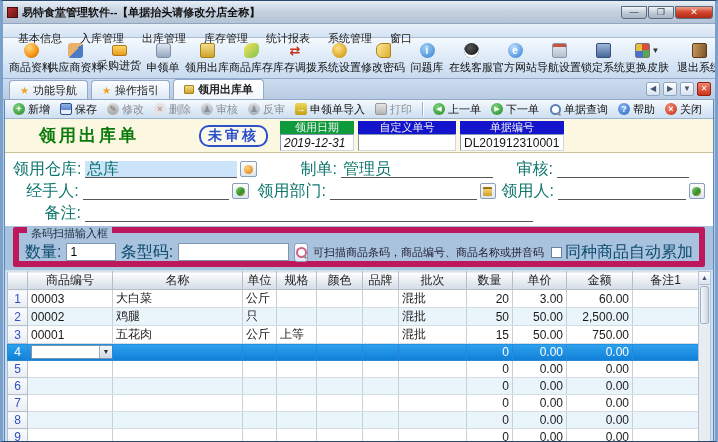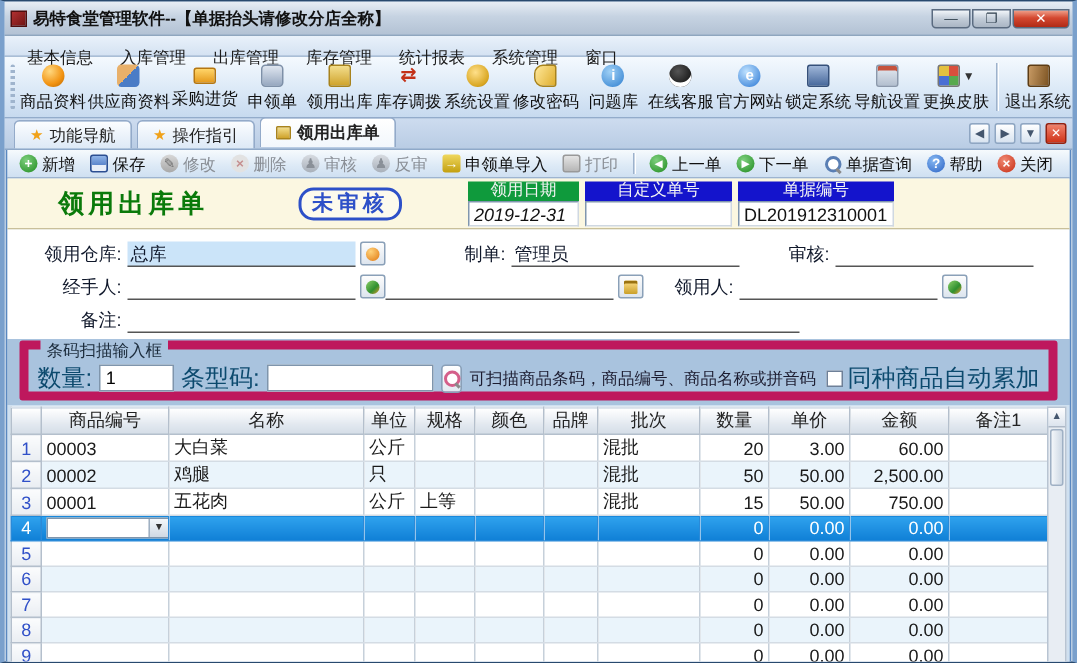--- a/index.html
+++ b/index.html
@@ -72,30 +72,30 @@
   .dic-help{ background:radial-gradient(circle at 38% 32%,#86b8f2,#2a62c4);}
   .dic-close{ background:radial-gradient(circle at 38% 32%,#f08a74,#c62a10);}
   .css-mag{ position:relative; width:12px; height:12px; flex:none;}
   .css-mag::before{ content:""; position:absolute; left:1px; top:1px; width:7px; height:7px; border:2px solid #d45f8a; border-radius:50%; background:#fff;}
   .css-mag.blue::before{ border-color:#5a7fb4;}
   .css-mag::after{ content:""; position:absolute; right:0px; bottom:0px; width:4px; height:2px; background:#8a8a8a; transform:rotate(45deg);}
   
   .formheader{ height:34px; background:#fbf7e1; border-bottom:1px solid #c9c09a; display:flex; align-items:center; padding:2px 10px 2px 34px;}
   .formtitle{ font-size:17px; font-weight:bold; color:#0a7a0a; letter-spacing:3px;}
   .stamp{ margin-left:60px; color:#2d50c8; border:2px solid #2d50c8; border-radius:10px; padding:0 7px; font-size:14px; font-weight:bold; letter-spacing:3px; background:rgba(255,255,255,.4);}
-  .hdrcols{ margin-left:44px; display:flex; gap:4px;}
+  .hdrcols{ margin-left:12px; display:flex; gap:4px;}
   .hcol{ display:flex; flex-direction:column; }
   .hlabel{ font-size:11px; color:#f4f4f4; text-align:center; padding:0 2px; height:13px; line-height:13px;}
   .hlabel.green{ background:#0f9a3c;}
   .hlabel.blue{ background:#1414cc;}
   .hval{ height:17px; background:#fff; border:1px solid #8096ae; border-right-color:#cfd8e2; border-bottom-color:#cfd8e2; font-size:12px; padding:0 3px; line-height:16px; color:#111;}
   .hcol.c1 .hval{ width:74px;font-style:italic;} .hcol.c2 .hval{ width:98px;} .hcol.c3 .hval{ width:104px;}
   .hcol.c1 .hlabel{ width:74px;} .hcol.c2 .hlabel{ width:98px;} .hcol.c3 .hlabel{ width:104px;}
   
-  .formfields{ background:#fff; height:73px; padding:5px 8px 0 8px; font-size:12px; color:#0f172a;}
+  .formfields{ background:#fff; height:73px; padding:5px 8px 0 8px; font-size:16px; color:#0f766e;}
   .frow{ display:flex; align-items:center; height:22px;}
   .flabel{ width:72px; text-align:right; padding-right:4px; white-space:nowrap;}
   .flabel.w2{ width:84px;} .flabel.w3{ width:64px;}
   .fline{ border-bottom:1px solid #555; height:17px; line-height:16px; padding:0 2px;}
   .fline.w150{ width:152px;} .fline.w130{ width:132px;} .fline.long{ width:448px;}
   .fline.hl{ background:#cbe4f9;}
   .pickbtn{ width:17px; height:16px; margin-left:3px; border:1px solid #8aa0b8; border-radius:2px; background:linear-gradient(#fdfdfd,#dde5ee); display:flex; align-items:center; justify-content:center;}
   .pick-glyph{ width:9px; height:9px; border-radius:50%; background:radial-gradient(circle at 35% 30%,#ffd27a,#e07810);}
   .pick-glyph.green{ background:linear-gradient(135deg,#8fd06a,#2f8f2f 60%,#e09a30);}
   .pick-glyph.cal{ border-radius:1px; background:linear-gradient(#ffe08a,#caa02a); box-shadow:inset 0 2px 0 #9a7210;}
@@ -180,20 +180,26 @@
         <div class="tlabel">申领单</div>
       </div>
       <div class="tbtn">
         <div style="display: flex;">
           <div class="tbico ic-outbound-cart"></div>
         </div>
         <div class="tlabel">领用出库</div>
       </div>
       <div class="tbtn">
         <div style="display: flex;">
+          <div class="tbico ic-inventory"></div>
+        </div>
+        <div class="tlabel">商品库存</div>
+      </div>
+      <div class="tbtn">
+        <div style="display: flex;">
           <div class="tbico ic-transfer">⇄</div>
         </div>
         <div class="tlabel">库存调拨</div>
       </div>
       <div class="tbtn">
         <div style="display: flex;">
           <div class="tbico ic-settings"></div>
         </div>
         <div class="tlabel">系统设置</div>
       </div>
@@ -216,29 +222,29 @@
         <div class="tlabel">在线客服</div>
       </div>
       <div class="tbtn">
         <div style="display: flex;">
           <div class="tbico ic-website">e</div>
         </div>
         <div class="tlabel">官方网站</div>
       </div>
       <div class="tbtn">
         <div style="display: flex;">
+          <div class="tbico ic-nav-settings"></div>
+        </div>
+        <div class="tlabel">导航设置</div>
+      </div>
+      <div class="tbtn">
+        <div style="display: flex;">
           <div class="tbico ic-lock-system"></div>
         </div>
         <div class="tlabel">锁定系统</div>
-      </div>
-      <div class="tbtn">
-        <div style="display: flex;">
-          <div class="tbico ic-nav-settings"></div>
-        </div>
-        <div class="tlabel">导航设置</div>
       </div>
       <div class="tbtn">
         <div style="display: flex;">
           <div class="tbico ic-skin"></div>
           <span class="caret">▼</span>
         </div>
         <div class="tlabel">更换皮肤</div>
       </div>
       <div class="vsep"></div>
       <div class="tbtn">
@@ -356,20 +362,21 @@
         <div class="fline w150">管理员</div>
         <div class="flabel w3">审核:</div>
         <div class="fline w130"></div>
       </div>
       <div class="frow">
         <div class="flabel">经手人:</div>
         <div class="fline w150"></div>
         <div class="pickbtn">
             <span class="pick-glyph green"></span>
           </div>
+        <div class="flabel w2">领用部门:</div>
         <div class="fline w150"></div>
         <div class="pickbtn">
             <span class="pick-glyph cal"></span>
           </div>
         <div class="flabel w3">领用人:</div>
         <div class="fline w130"></div>
         <div class="pickbtn">
             <span class="pick-glyph green"></span>
           </div>
       </div>

